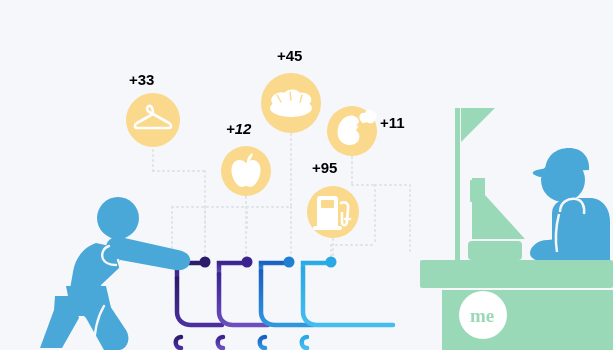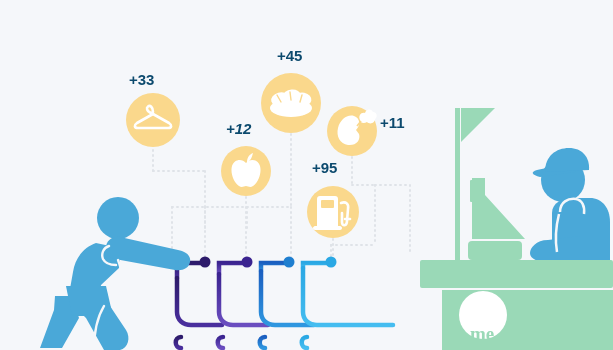--- a/index.html
+++ b/index.html
@@ -26,34 +26,33 @@
     left: 0;
     top: 0;
     width: 613px;
     height: 350px;
   }
   .badge-label {
     position: absolute;
     font-family: "Liberation Sans", sans-serif;
     font-weight: bold;
     font-size: 15px;
-    color: #0c4a6e;
+    color: #000000;
     letter-spacing: 0px;
     white-space: nowrap;
     line-height: 1;
   }
   .logo-text {
     position: absolute;
     font-family: "Liberation Serif", serif;
     font-weight: bold;
     font-size: 19px;
     color: #9ad9b7;
     line-height: 1;
     white-space: nowrap;
-    margin-top: 18px;
   }
 </style>
 </head>
 <body>
 
 <div id="scene">
 
   <svg class="layer" viewBox="0 0 613 350">
     <g fill="none" stroke="#dfe3e8" stroke-width="2" stroke-linecap="round" stroke-dasharray="1 4">
 

